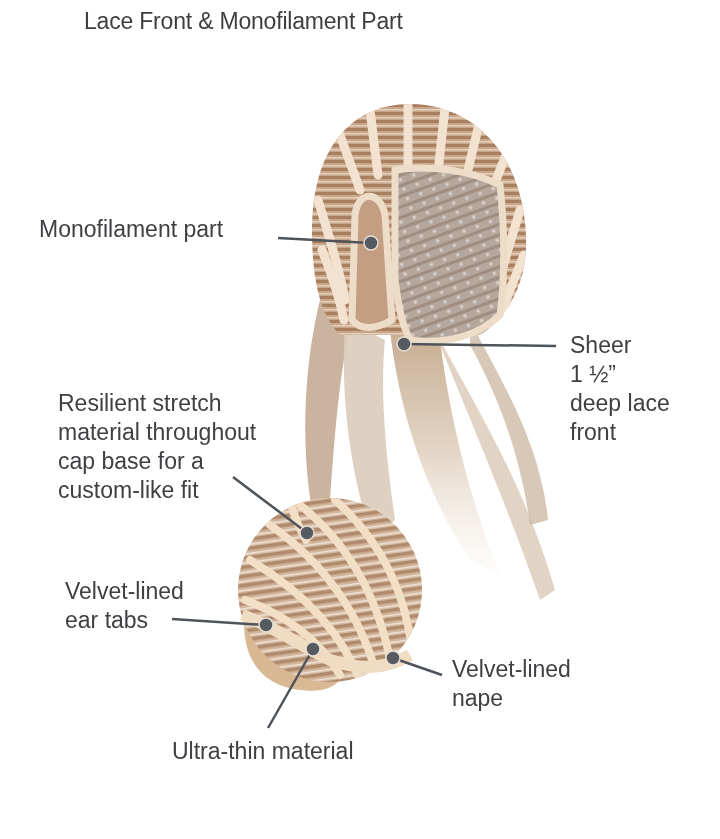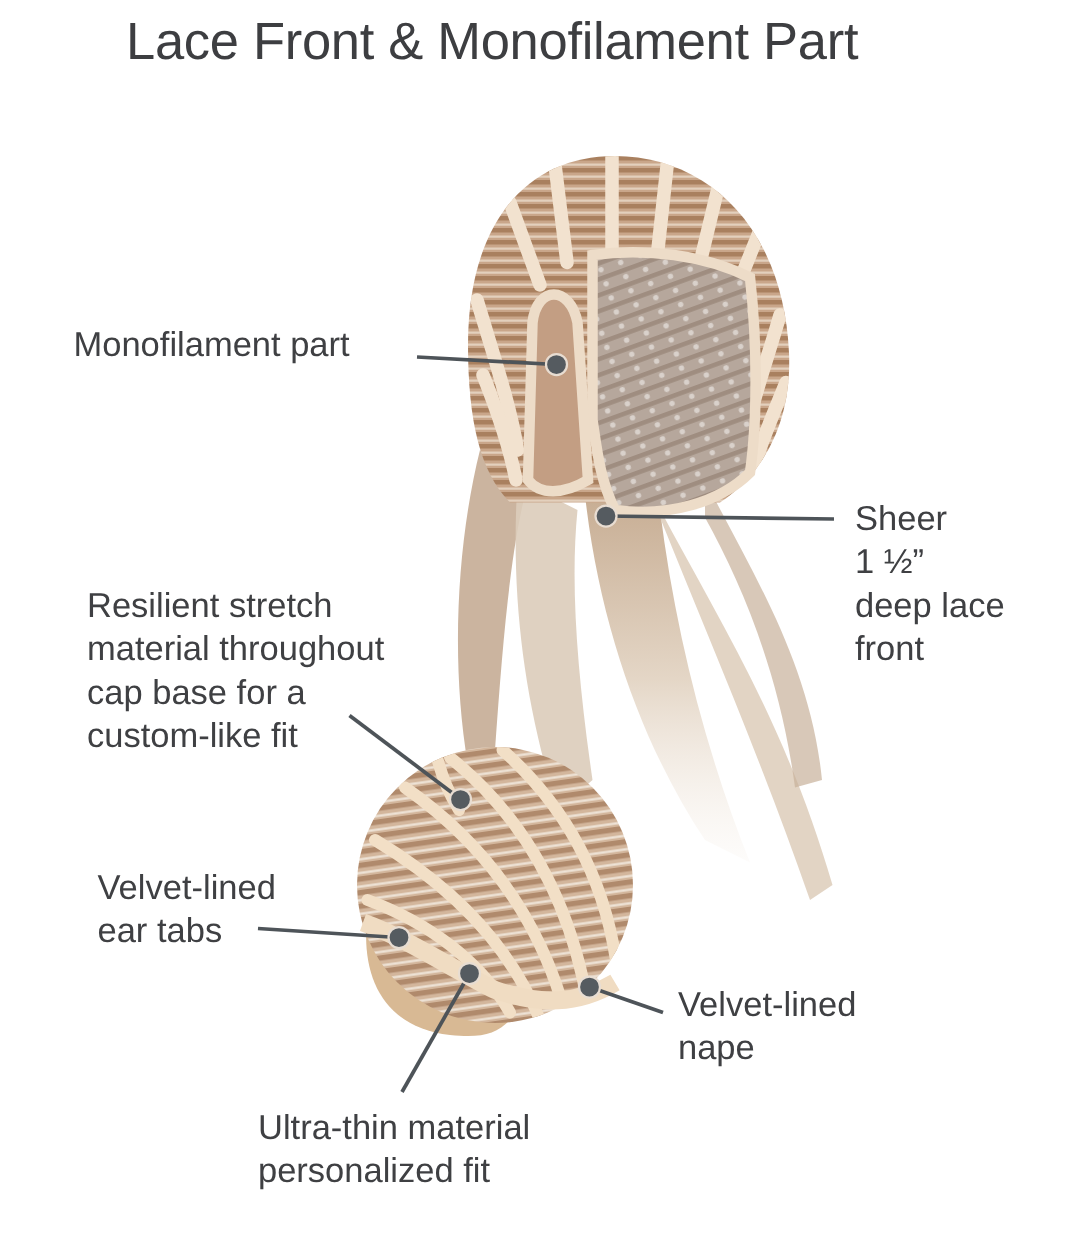--- a/index.html
+++ b/index.html
@@ -1,18 +1,18 @@
 <!DOCTYPE html>
 <html><head>
   <meta charset="utf-8">
   <style>
     html, body { margin: 0; padding: 0; background: #ffffff; }
     body { width: 720px; height: 839px; position: relative; overflow: hidden;
            font-family: "Liberation Sans", "DejaVu Sans", sans-serif; color: #3f4043; }
-    .title { position: absolute; left: 84px; top: 8px; font-size: 35px; font-weight: 400;
+    .title { position: absolute; left: 84px; top: 8px; font-size: 23px; font-weight: 400;
              color: #3d3e41; letter-spacing: -0.2px; white-space: nowrap; }
     .label { position: absolute; font-size: 23px; line-height: 29px; color: #3f4043; white-space: nowrap; }
     .label span { display: block; }
     svg.art { position: absolute; left: 0; top: 0; }
   </style>
 </head>
 <body>
 
 <div class="title">Lace Front &amp; Monofilament Part</div>
 
@@ -106,21 +106,21 @@
   <g>
     <line x1="313" y1="649" x2="268" y2="728" stroke="#4e5459" stroke-width="2.5"></line>
     <circle cx="313" cy="649" r="7" fill="#555b60" stroke="#e8ddd2" stroke-width="1.5"></circle>
   </g>
   <g>
     <line x1="393" y1="658" x2="442" y2="675" stroke="#4e5459" stroke-width="2.5"></line>
     <circle cx="393" cy="658" r="7" fill="#555b60" stroke="#e8ddd2" stroke-width="1.5"></circle>
   </g>
 </svg>
 
-<div class="label" style="left:49px; top:215px;">
+<div class="label" style="left:39px; top:215px;">
   <span>Monofilament part</span>
 </div>
 
 <div class="label" style="left:570px; top:285px;margin-top:46px;">
   <span>Sheer</span>
   <span>1 ½”</span>
   <span>deep lace</span>
   <span>front</span>
 </div>
 
@@ -136,14 +136,13 @@
   <span>ear tabs</span>
 </div>
 
 <div class="label" style="left:452px; top:655px;">
   <span>Velvet-lined</span>
   <span>nape</span>
 </div>
 
 <div class="label" style="left:172px; top:737px;">
   <span>Ultra-thin material</span>
-  <span>personalized fit</span>
 </div>
 
 </body></html>

